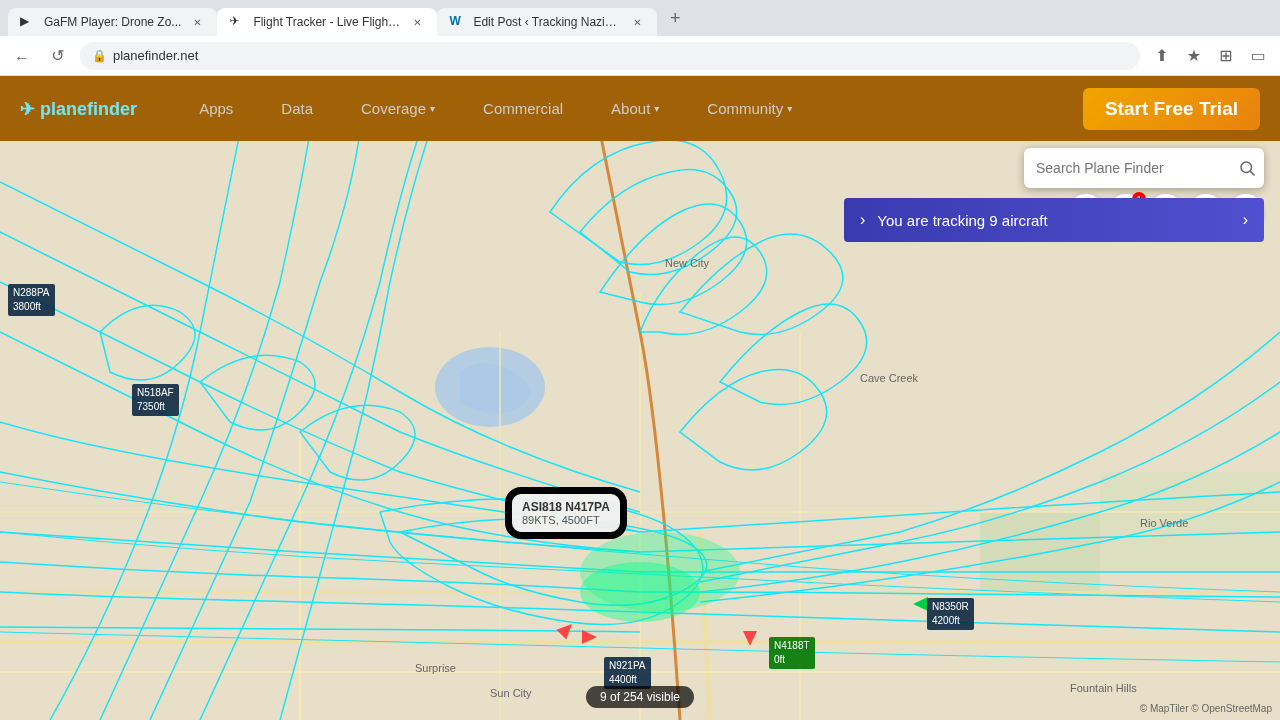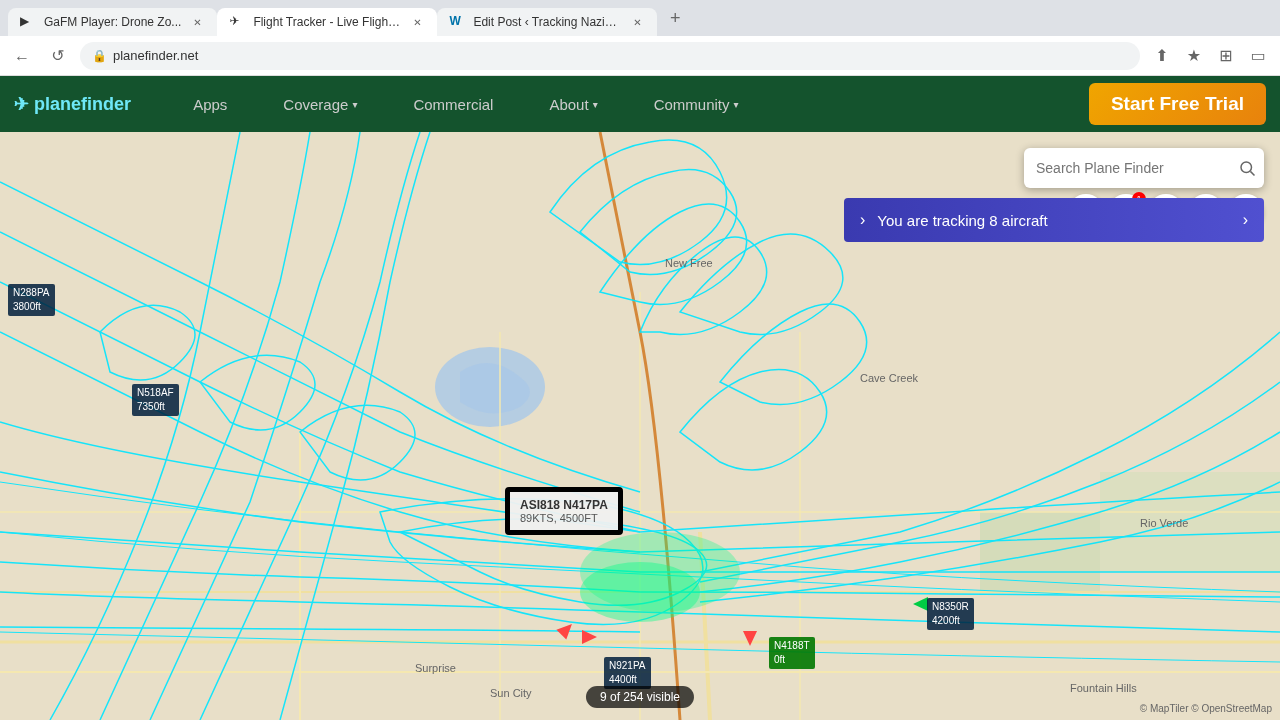--- a/index.html
+++ b/index.html
@@ -17,43 +17,43 @@
     .nav-bar { display: flex; align-items: center; background: #fff; height: 40px; padding: 4px 8px; gap: 8px; border-bottom: 1px solid #ddd; }
     .nav-btn { width: 28px; height: 28px; display: flex; align-items: center; justify-content: center; border-radius: 50%; cursor: pointer; color: #666; font-size: 16px; }
     .address-bar { flex: 1; height: 28px; background: #f1f3f4; border-radius: 14px; display: flex; align-items: center; padding: 0 12px; gap: 6px; font-size: 13px; color: #333; }
     .lock-icon { color: #5f6368; font-size: 12px; }
     .nav-actions { display: flex; align-items: center; gap: 4px; }
 
     
     .app { width: 1280px; height: 644px; position: relative; overflow: hidden; }
 
     
-    .navbar { position: absolute; top: 0; left: 0; right: 0; height: 56px; background: #14532d; display: flex; align-items: center; z-index: 100; padding: 0 14px; }
+    .navbar { position: absolute; top: 0; left: 0; right: 0; height: 65px; background: #a16207; display: flex; align-items: center; z-index: 100; padding: 0 20px; }
     .logo { color: #fff; font-size: 18px; font-weight: bold; margin-right: 40px; }
     .logo span { color: #6ee7f7; }
-    .nav-links { display: flex; align-items: center; gap: 12px; flex: 1; }
+    .nav-links { display: flex; align-items: center; gap: 4px; flex: 1; }
     .nav-link { color: #ccc; font-size: 15px; padding: 0 22px; height: 56px; display: flex; align-items: center; cursor: pointer; gap: 4px; }
     .nav-link .chevron { font-size: 10px; }
     .nav-cta { margin-left: auto; background: linear-gradient(135deg, #f0a500, #e8820c); color: #fff; font-weight: bold; font-size: 19px; padding: 10px 22px; border-radius: 6px; cursor: pointer; white-space: nowrap; }
 
     
     .map-container { position: absolute; top: 56px; left: 0; right: 0; bottom: 0; background: #e8dfc8; overflow: hidden; }
 
     
     .map-svg { position: absolute; top: 0; left: 0; width: 100%; height: 100%; }
 
     
     .map-label { position: absolute; color: #666; font-size: 11px; font-weight: 500; }
 
     
     .aircraft-label { position: absolute; background: rgba(0,30,60,0.85); color: #fff; font-size: 10px; padding: 2px 5px; border-radius: 2px; white-space: nowrap; line-height: 1.4; }
     .aircraft-label.green-bg { background: rgba(0,120,0,0.9); }
 
     
-    .aircraft-popup { position: absolute; background: rgba(240,240,240,0.95); border: 5px solid #000000; border-radius: 4px; padding: 6px 10px; font-size: 12px; color: #333; }
+    .aircraft-popup { position: absolute; background: rgba(240,240,240,0.95); border: 7px solid #000000; border-radius: 16px; padding: 6px 10px; font-size: 12px; color: #333; }
 
     
     .visible-counter { position: absolute; bottom: 12px; left: 50%; transform: translateX(-50%); background: rgba(0,0,0,0.7); color: #fff; font-size: 12px; padding: 4px 14px; border-radius: 12px; }
 
     
     .map-copyright { position: absolute; bottom: 6px; right: 8px; font-size: 10px; color: #666; }
 
     
     .search-panel { position: absolute; top: 16px; right: 16px; z-index: 200; }
     .search-bar { display: flex; align-items: center; background: #fff; border-radius: 6px; box-shadow: 0 2px 8px rgba(0,0,0,0.3); height: 40px; width: 240px; }
@@ -114,20 +114,23 @@
   <div class="navbar">
     <div class="logo">
       <span>✈</span>
       <span>planefinder</span>
     </div>
     <nav class="nav-links">
       <div class="nav-link">
         <span>Apps</span>
       </div>
       <div class="nav-link">
+        <span>Data</span>
+      </div>
+      <div class="nav-link">
         <span>Coverage</span>
         <span class="chevron">▾</span>
       </div>
       <div class="nav-link">
         <span>Commercial</span>
       </div>
       <div class="nav-link">
         <span>About</span>
         <span class="chevron">▾</span>
       </div>
@@ -219,21 +222,21 @@
 
       <ellipse cx="660" cy="440" rx="80" ry="40" fill="#00ff88" opacity="0.3"></ellipse>
       <ellipse cx="640" cy="460" rx="60" ry="30" fill="#00ff88" opacity="0.4"></ellipse>
 
       <polygon points="567,490 574,505 560,505" fill="#ff4444" transform="rotate(45 567 497)"></polygon>
       <polygon points="590,498 597,513 583,513" fill="#ff4444" transform="rotate(90 590 505)"></polygon>
       <polygon points="750,500 757,515 743,515" fill="#ff4444" transform="rotate(180 750 507)"></polygon>
       <polygon points="920,465 927,480 913,480" fill="#00cc44" transform="rotate(270 920 472)"></polygon>
     </svg>
 
-    <div class="map-label" style="left:665px;top:125px;">New Free</div>
+    <div class="map-label" style="left:665px;top:125px;">New City</div>
     <div class="map-label" style="left:860px;top:240px;">Cave Creek</div>
     <div class="map-label" style="left:415px;top:530px;">Surprise</div>
     <div class="map-label" style="left:490px;top:555px;">Sun City</div>
     <div class="map-label" style="left:1140px;top:385px;">Rio Verde</div>
     <div class="map-label" style="left:1070px;top:550px;">Fountain Hills</div>
 
     <div class="aircraft-label" style="left:8px;top:152px;">
       <div>N288PA</div>
       <div>3800ft</div>
     </div>
@@ -304,18 +307,18 @@
             <line x1="3" y1="6" x2="21" y2="6"></line>
             <line x1="3" y1="12" x2="21" y2="12"></line>
             <line x1="3" y1="18" x2="21" y2="18"></line>
           </svg>
         </div>
       </div>
     </div>
 
     <div class="tracking-banner">
       <span class="arrow">›</span>
-      <span class="text">You are tracking 8 aircraft</span>
+      <span class="text">You are tracking 9 aircraft</span>
       <span class="right-arrow">›</span>
     </div>
 
   </div>
 </div>
 
 </body></html>

